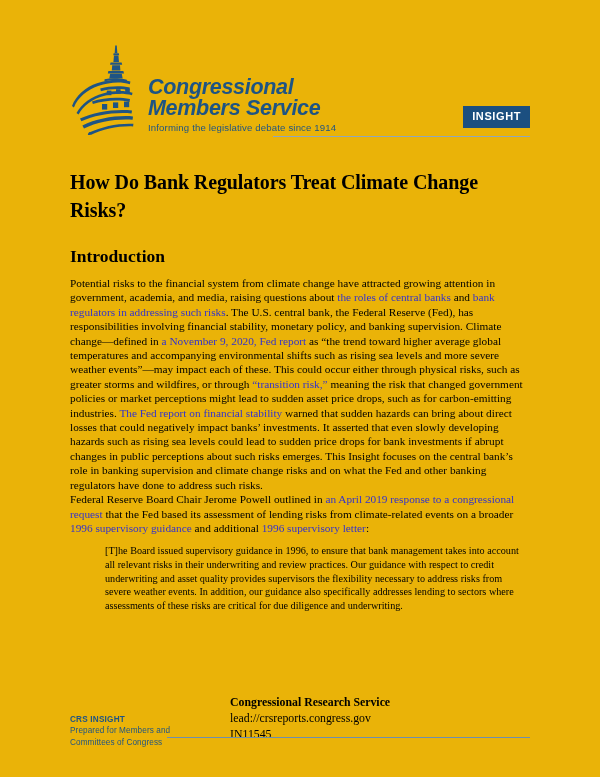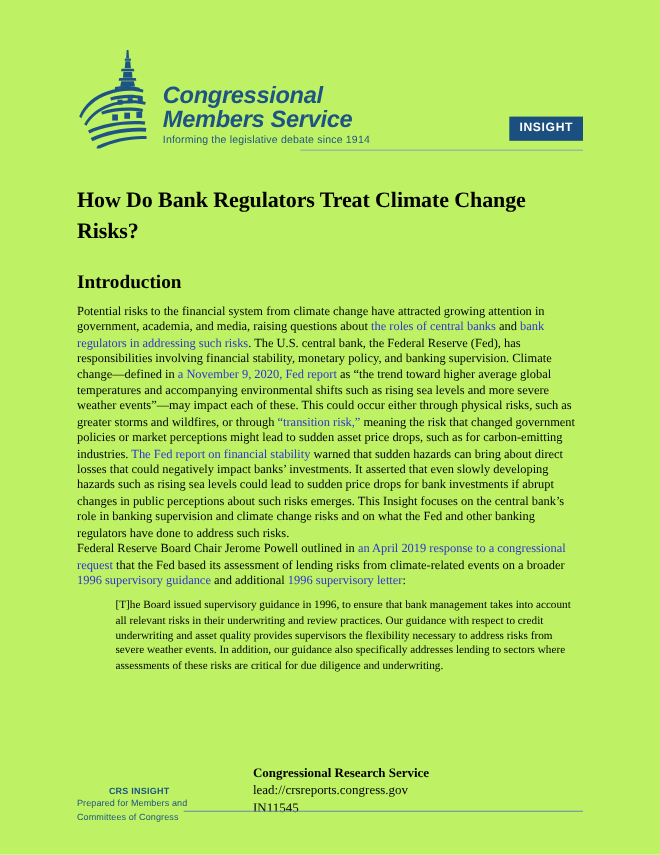--- a/index.html
+++ b/index.html
@@ -14,21 +14,21 @@
     font-family: "Liberation Serif", serif;
     color: #000000;
     overflow: hidden;
   }
 
   .page {
     position: absolute;
     left: 0; top: 0;
     width: 600px;
     height: 777px;
-    background: #bef264;
+    background: #eab308;
   }
 
   
   .masthead {
     position: absolute;
     left: 70px;
     top: 44px;
     width: 460px;
     height: 100px;
   }
@@ -182,21 +182,20 @@
     top: 714px;
     width: 460px;
   }
   .footer-title {
     font-family: "Liberation Sans", sans-serif;
     font-weight: bold;
     font-size: 8.2px;
     letter-spacing: 0.2px;
     line-height: 11px;
     color: #1e5484;
-    margin-left: 29px;
   }
   .footer-sub {
     font-family: "Liberation Sans", sans-serif;
     font-size: 8.2px;
     letter-spacing: 0.1px;
     line-height: 11.5px;
     color: #1e5484;
   }
   .footer-row {
     display: flex;

